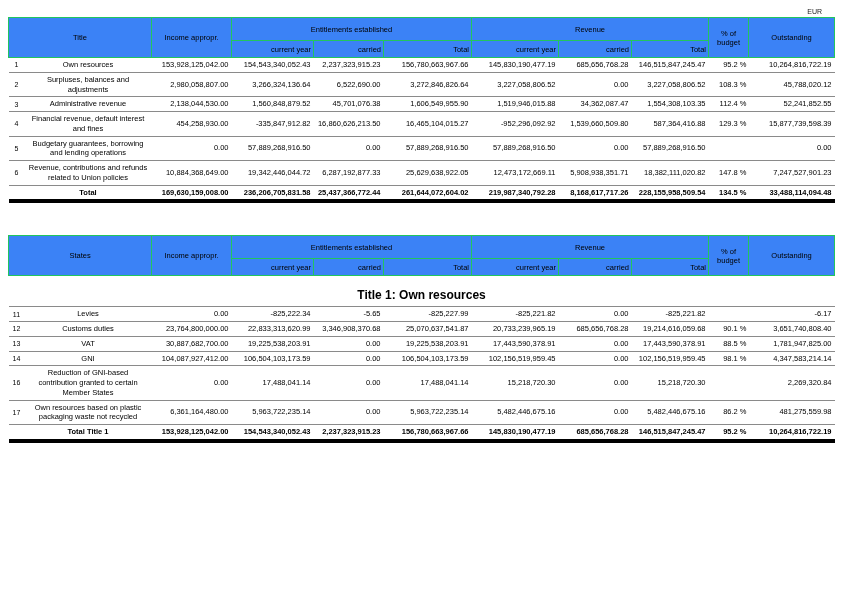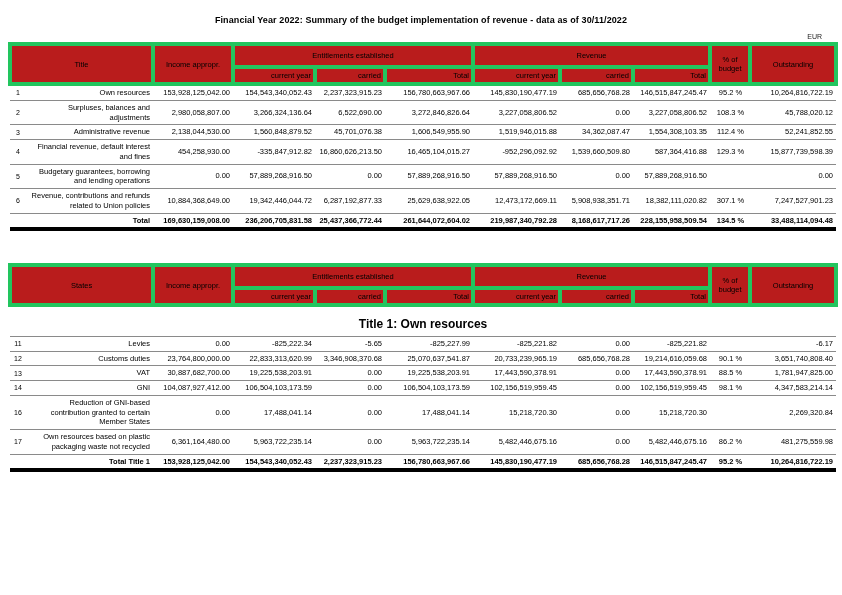--- a/index.html
+++ b/index.html
@@ -42,41 +42,41 @@
   col.c-ecy   { width: 82px; }
   col.c-ecar  { width: 70px; }
   col.c-etot  { width: 88px; }
   col.c-rcy   { width: 87px; }
   col.c-rcar  { width: 73px; }
   col.c-rtot  { width: 77px; }
   col.c-pct   { width: 40px; }
   col.c-out   { width: 86px; }
 
   thead th {
-    background: #b91c1c;
-    border: 4px solid #22c55e;
+    background: #3b82f6;
+    border: 1px solid #22c55e;
     font-weight: normal;
     font-size: 7.5px;
     text-align: center;
     vertical-align: middle;
     padding: 2px 2px;
   }
   thead tr.h1 th { height: 23px; }
   thead tr.h2 th { height: 17px; text-align: right; }
 
   tbody td {
     vertical-align: middle;
     padding: 2px 3px;
     line-height: 1.3;
     border-bottom: 1px solid #8a8a8a;
   }
   tbody td:nth-child(1) { text-align: center; padding-left: 1px; padding-right: 1px; font-size: 7px; }
-  tbody td:nth-child(2) { text-align: right; }
+  tbody td:nth-child(2) { text-align: center; }
   tbody td:nth-child(n+3) { text-align: right; white-space: nowrap; }
-  tbody td:nth-child(10) { padding-right: 2px; text-align: center; }
+  tbody td:nth-child(10) { padding-right: 2px; }
 
   tbody.data tr:last-child td {
     font-weight: bold;
     border-top: 1px solid #000;
     border-bottom: 4px solid #000;
   }
 
   tr.spacer td { border: none; height: 10px; padding: 0; }
   tr.section-title td {
     border: none;
@@ -85,21 +85,20 @@
     font-weight: bold;
     font-size: 12px;
     padding: 2px 0 3px 0;
   }
 </style>
 </head>
 <body>
 
 <div class="page">
 
-  <div class="doc-title">Financial Year 2022: Summary of the budget implementation of revenue - data as of 30/11/2022</div>
   <div class="eur-label">EUR</div>
 
   <table class="budget first">
     <colgroup>
       <col class="c-num">
         <col class="c-title">
         <col class="c-inc">
         <col class="c-ecy">
         <col class="c-ecar">
       <col class="c-etot">
@@ -197,21 +196,21 @@
         <tr>
           <td>6</td>
           <td>Revenue, contributions and refunds related to Union policies</td>
           <td>10,884,368,649.00</td>
           <td>19,342,446,044.72</td>
           <td>6,287,192,877.33</td>
           <td>25,629,638,922.05</td>
           <td>12,473,172,669.11</td>
           <td>5,908,938,351.71</td>
           <td>18,382,111,020.82</td>
-          <td>307.1 %</td>
+          <td>147.8 %</td>
           <td>7,247,527,901.23</td>
         </tr>
         <tr>
           <td></td>
           <td>Total</td>
           <td>169,630,159,008.00</td>
           <td>236,206,705,831.58</td>
           <td>25,437,366,772.44</td>
           <td>261,644,072,604.02</td>
           <td>219,987,340,792.28</td>

